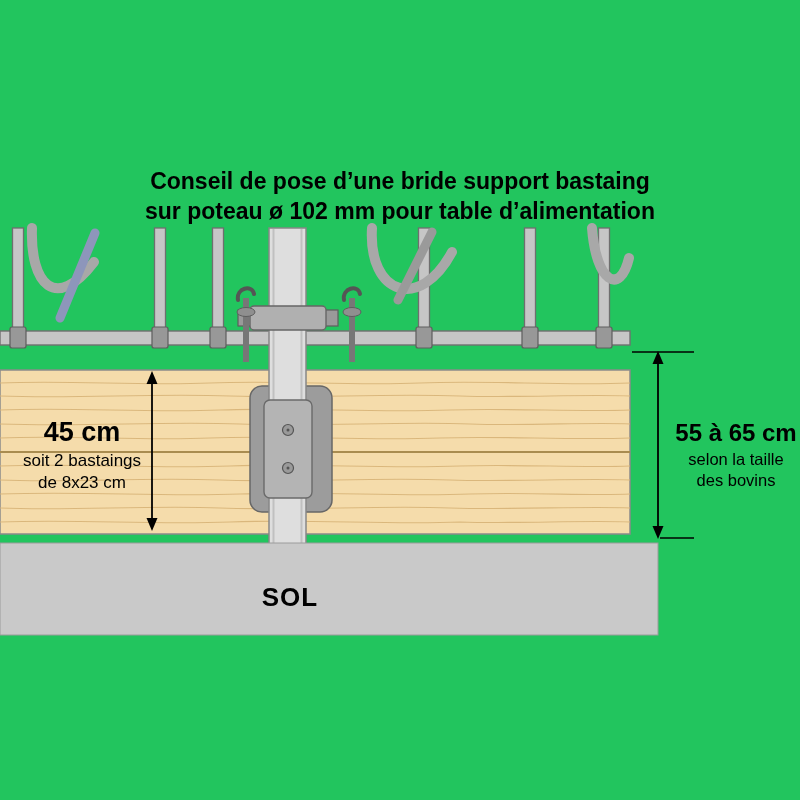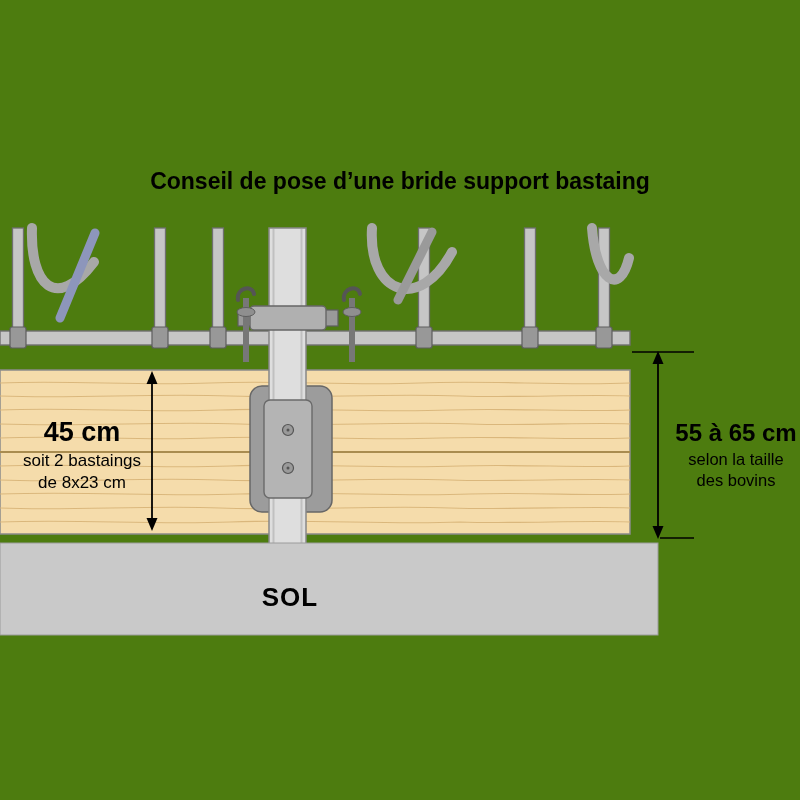--- a/index.html
+++ b/index.html
@@ -1,32 +1,33 @@
 <!DOCTYPE html>
 <html><head>
 <meta charset="utf-8">
 <style>
   html,body{margin:0;padding:0;background:#fff;}
   .page{
-    position:relative;width:800px;height:800px;background:#4d7c0f;
+    position:relative;width:800px;height:800px;background:#22c55e;
     font-family:"Liberation Sans",sans-serif;color:#000;overflow:hidden;
   }
   .title{
     position:absolute;top:166px;left:0;width:800px;text-align:center;
     font-weight:bold;font-size:23px;line-height:30px;
   }
   svg text{font-family:"Liberation Sans",sans-serif;}
 </style>
 </head>
 <body>
 
 <div class="page">
 
   <div class="title">
     <div>Conseil de pose d’une bride support bastaing</div>
+    <div>sur poteau ø 102 mm pour table d’alimentation</div>
   </div>
 
   <svg width="800" height="800" viewBox="0 0 800 800" style="position:absolute;left:0;top:0;">
 
     <rect x="0" y="370" width="630" height="164" stroke="#8a8a8a" stroke-width="1.5" fill="#f5dcab"></rect>
     <g fill="none" stroke="#d8b478" stroke-width="1.2" opacity="0.9">
       <path d="M0 383 C 70 380, 140 386, 210 383 C 280 380, 350 386, 420 383 C 490 380, 560 386, 630 383"></path>
       <path d="M0 396 C 80 399, 150 393, 230 396 C 310 399, 380 393, 460 396 C 520 398, 580 394, 630 396"></path>
       <path d="M0 410 C 70 407, 150 413, 220 410 C 300 407, 370 413, 450 410 C 510 408, 580 412, 630 410"></path>
       <path d="M0 424 C 90 427, 160 421, 240 424 C 320 427, 400 421, 470 424 C 530 426, 590 422, 630 424"></path>

